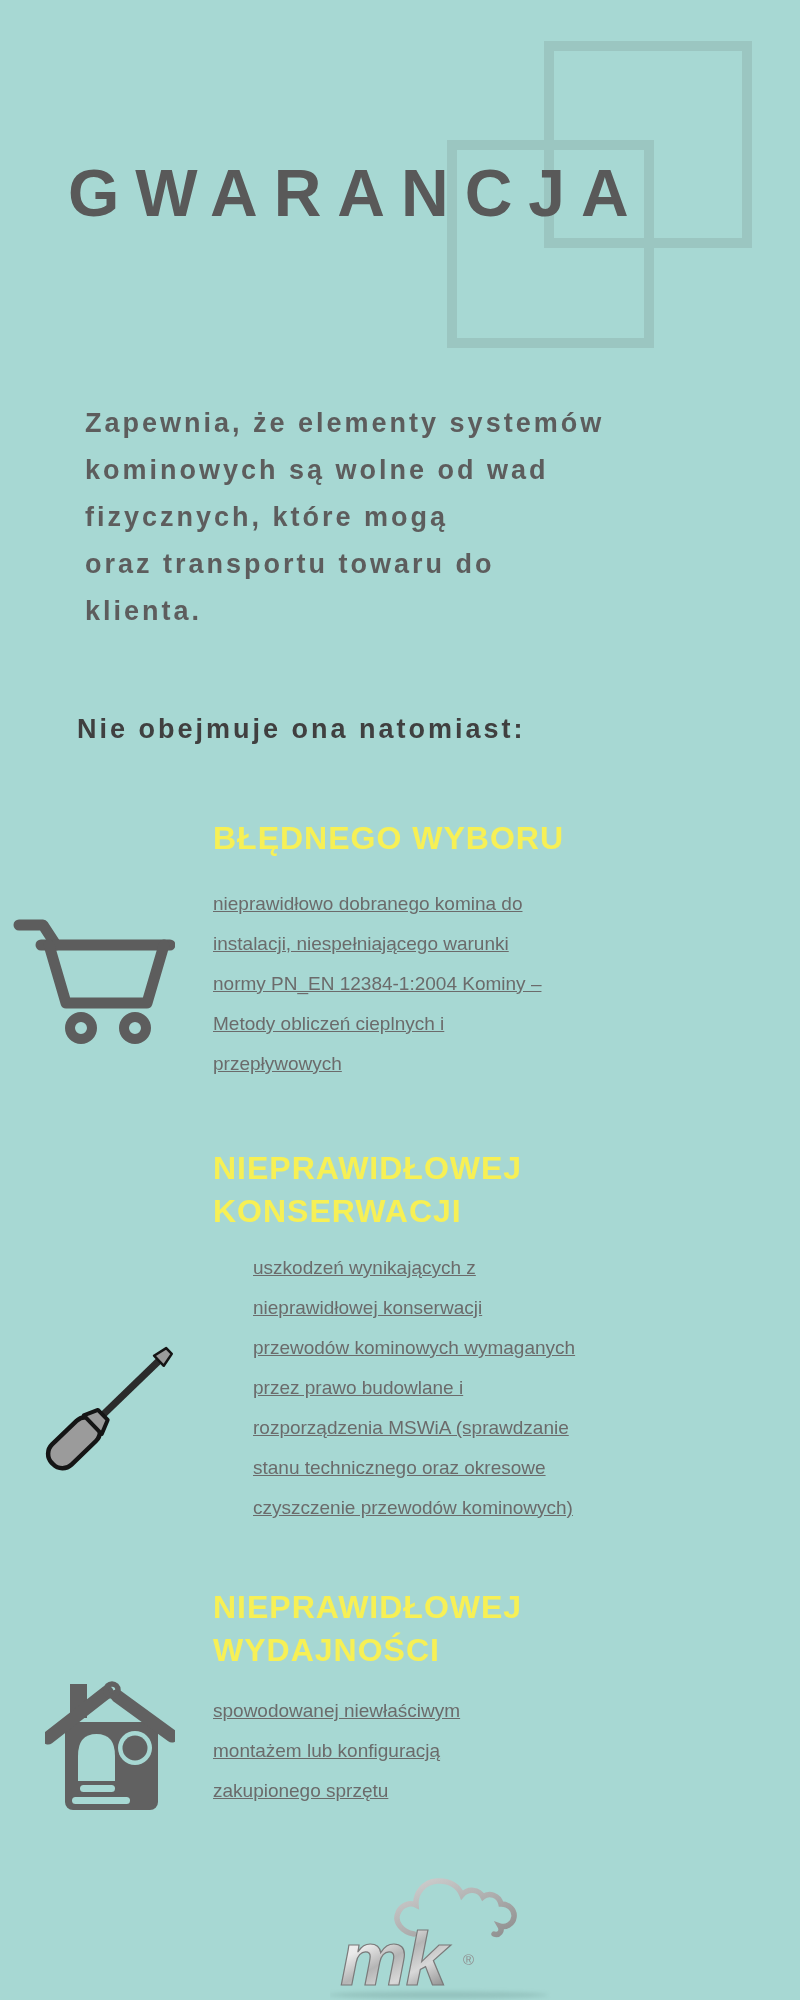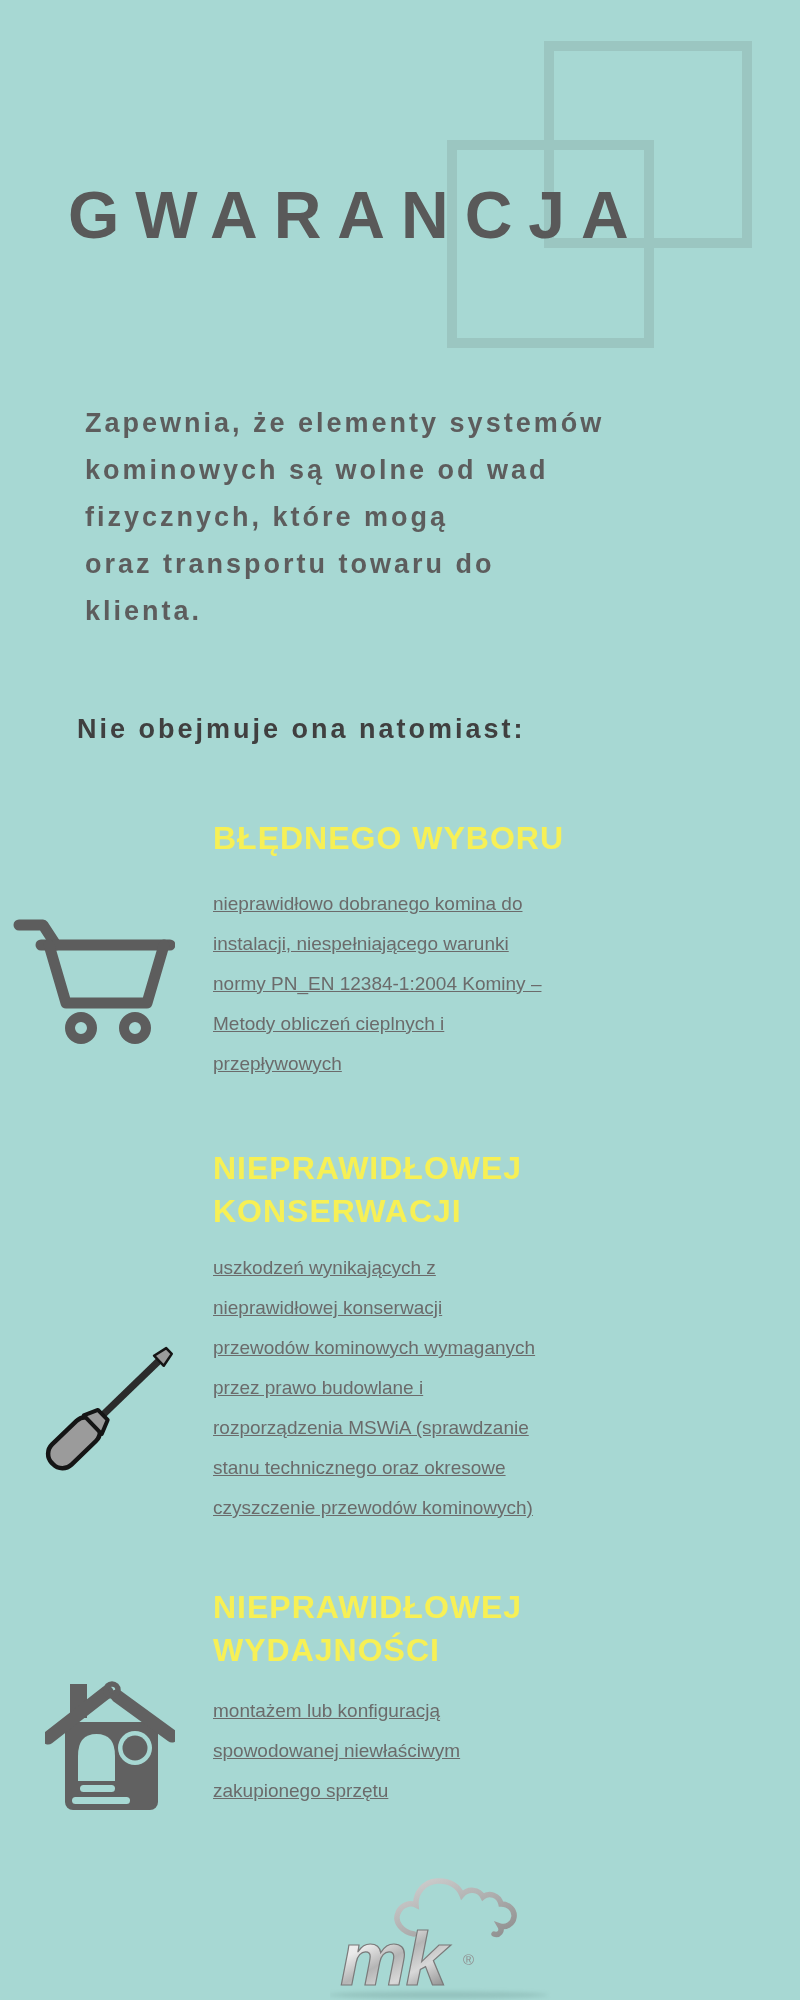--- a/index.html
+++ b/index.html
@@ -17,21 +17,21 @@
     position:absolute;
     border:10px solid #9bc6c1;
     box-sizing:border-box;
     background:transparent;
   }
   #square-top{left:544px;top:41px;width:208px;height:207px;}
   #square-bottom{left:447px;top:140px;width:207px;height:208px;}
   #main-title{
     left:68px;top:160px;
     font-weight:bold;font-size:66px;line-height:66px;
-    letter-spacing:16px;color:#595959;white-space:nowrap;margin-top:22px;
+    letter-spacing:16px;color:#595959;white-space:nowrap;
   }
   #intro{
     left:77px;top:400px;
     font-weight:bold;font-size:27px;line-height:47px;
     letter-spacing:3px;color:#5d5d5d;margin-left:8px;
   }
   #subtitle{
     left:77px;top:706px;
     font-weight:bold;font-size:27px;line-height:47px;
     letter-spacing:3px;color:#404040;white-space:nowrap;
@@ -41,21 +41,21 @@
     font-weight:bold;font-size:32px;line-height:43px;
     letter-spacing:1px;color:#f7f055;
   }
   .sec-body{
     position:absolute;left:213px;
     font-size:19px;line-height:40px;color:#6b6b6b;text-decoration:underline;
   }
   #s1-heading{top:817px;}
   #s1-body{top:884px;}
   #s2-heading{top:1147px;}
-  #s2-body{top:1248px;}
+  #s2-body{top:1248px;margin-left:40px;}
   #s3-heading{top:1586px;}
   #s3-body{top:1691px;}
   #cart-icon-box{left:13px;top:916px;}
   #screwdriver-icon-box{left:40px;top:1333px;}
   #house-icon-box{left:45px;top:1676px;}
   #logo-box{left:330px;top:1868px;}
 </style>
 </head>
 <body>
 
@@ -122,22 +122,22 @@
         <polygon points="46,62 60,68 60,82 46,88" fill="#9b9b9b" stroke="#151515" stroke-width="4" stroke-linejoin="round"></polygon>
       </g>
     </svg>
   </div>
 
   <div id="s3-heading" class="sec-heading">
     <div class="line">NIEPRAWIDŁOWEJ</div>
     <div class="line">WYDAJNOŚCI</div>
   </div>
   <div id="s3-body" class="sec-body">
+    <div class="line">spowodowanej niewłaściwym</div>
     <div class="line">montażem lub konfiguracją</div>
-    <div class="line">spowodowanej niewłaściwym</div>
     <div class="line">zakupionego sprzętu</div>
   </div>
 
   <div id="house-icon-box" class="abs">
     <svg width="130" height="140" viewBox="0 0 130 140">
       <rect x="25" y="8" width="17" height="34" fill="#616161"></rect>
       <rect x="20" y="46" width="93" height="88" rx="8" fill="#616161"></rect>
       <path d="M3 62 L62 16 M72 20 L127 60" fill="none" stroke="#616161" stroke-width="13" stroke-linecap="round"></path>
       <circle cx="67" cy="14" r="6" fill="none" stroke="#616161" stroke-width="5.5"></circle>
       <path d="M33 105 L33 80 Q33 58 51.5 58 Q70 58 70 80 L70 105 Z" fill="#a7d8d3"></path>

